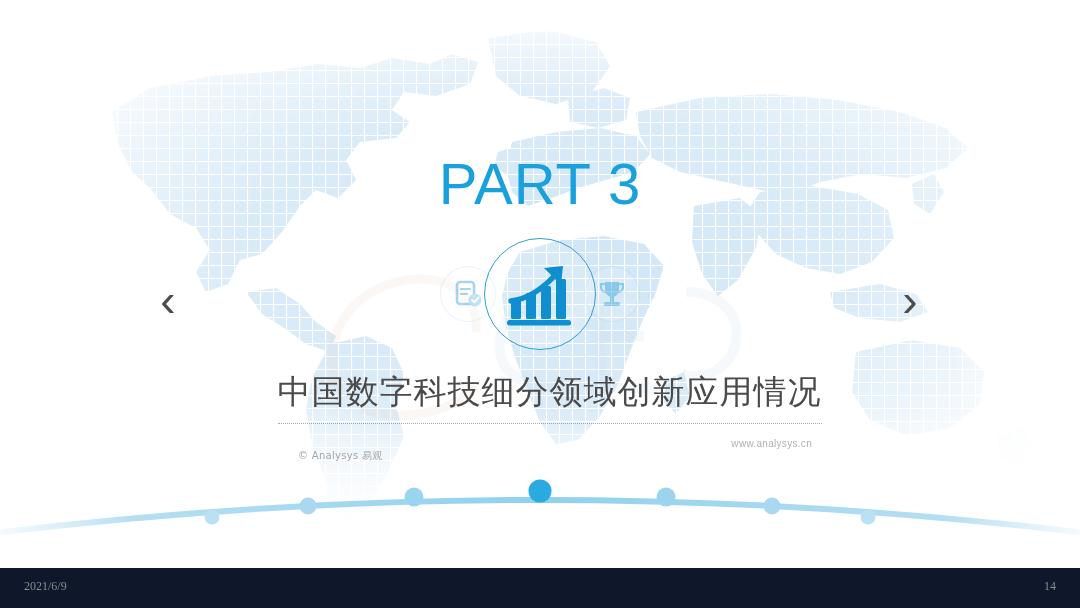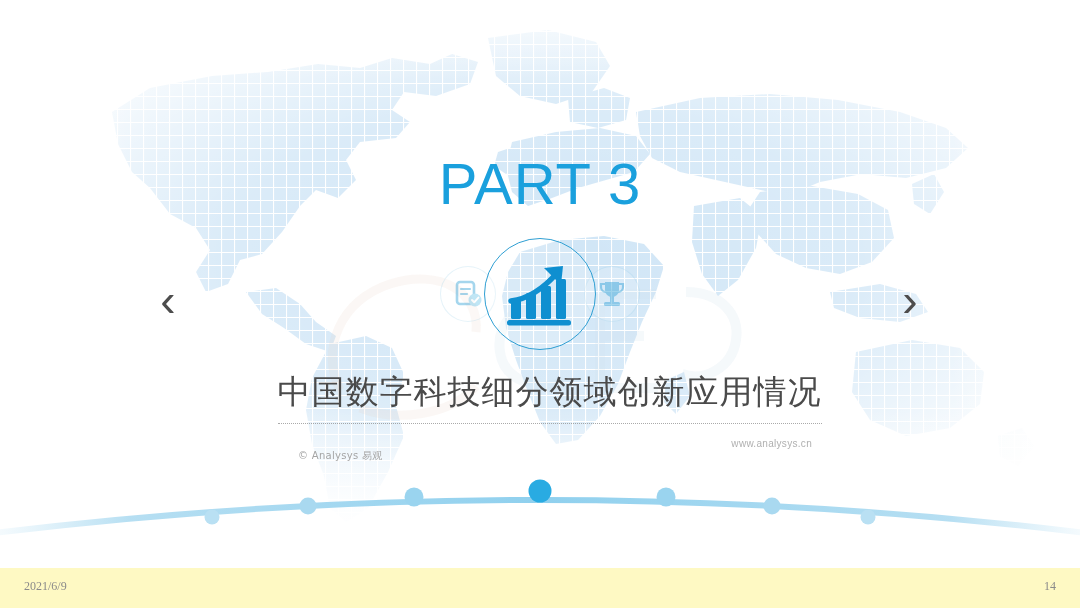--- a/index.html
+++ b/index.html
@@ -110,21 +110,21 @@
     font-size:10px;color:#b0b0b0;letter-spacing:.3px;
     font-family:"Liberation Sans",sans-serif;
   }
 
   
   .arc-wrap{position:absolute;left:0;top:462px;width:1080px;height:80px;}
 
   
   .footer{
     position:absolute;left:0;right:0;bottom:0;height:40px;
-    background:#fef9c3;
+    background:#0f172a;
   }
   .footer .fdate{
     position:absolute;left:24px;top:11px;
     font-size:12px;color:#8a8a8a;font-family:"Liberation Serif","DejaVu Serif",serif;
   }
   .footer .fcenter{
     position:absolute;left:0;right:0;top:12px;text-align:center;
     font-size:11px;color:#8a8a8a;font-family:"DejaVu Sans",sans-serif;
   }
   .footer .fpage{

